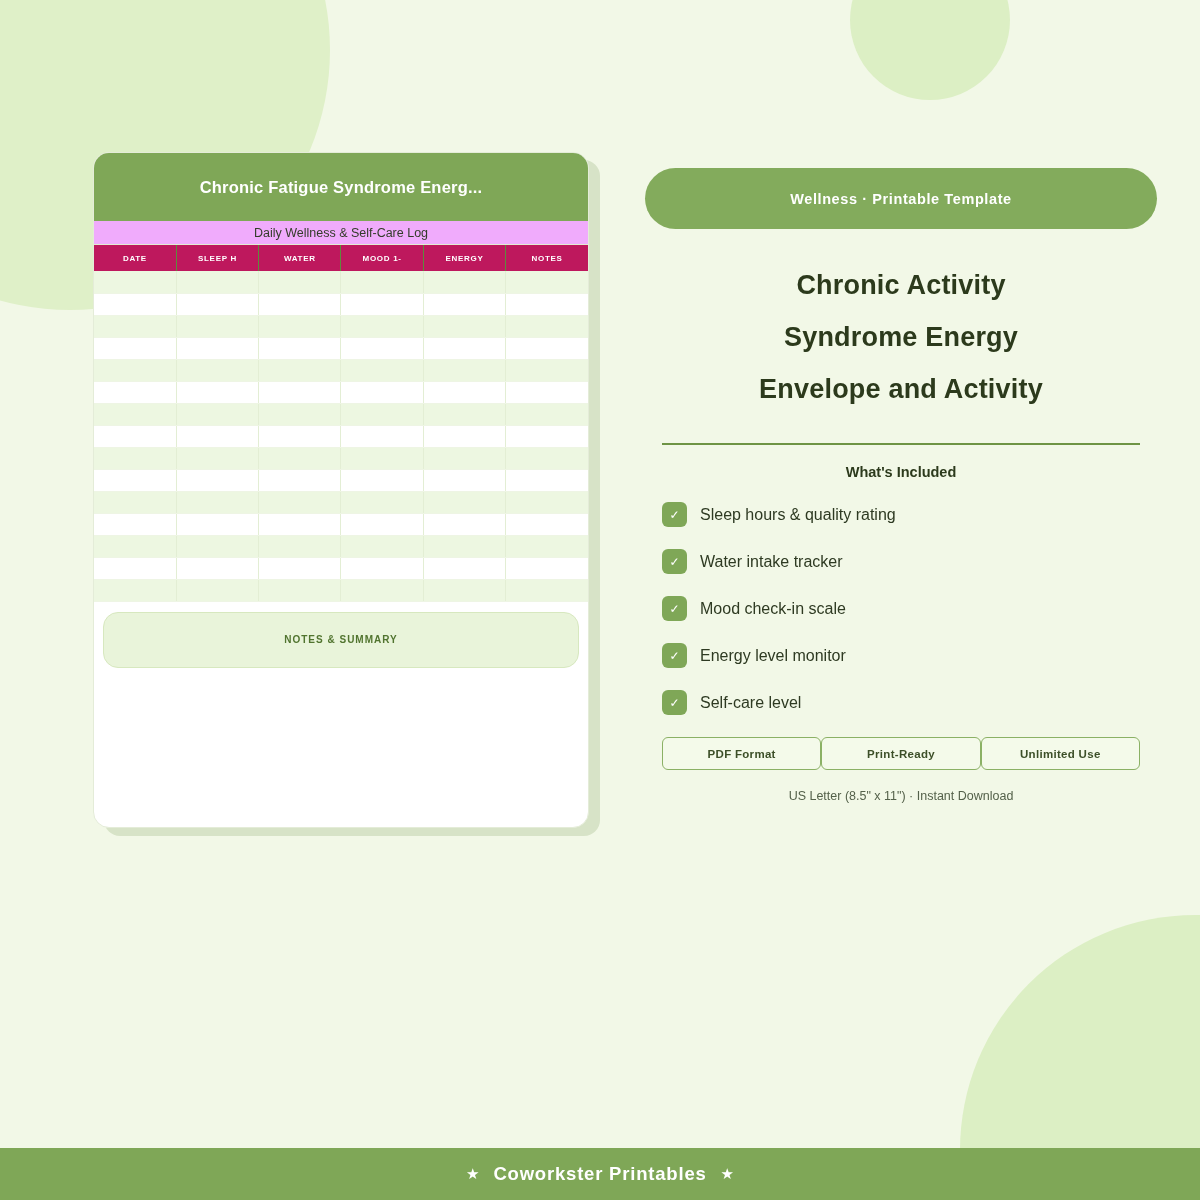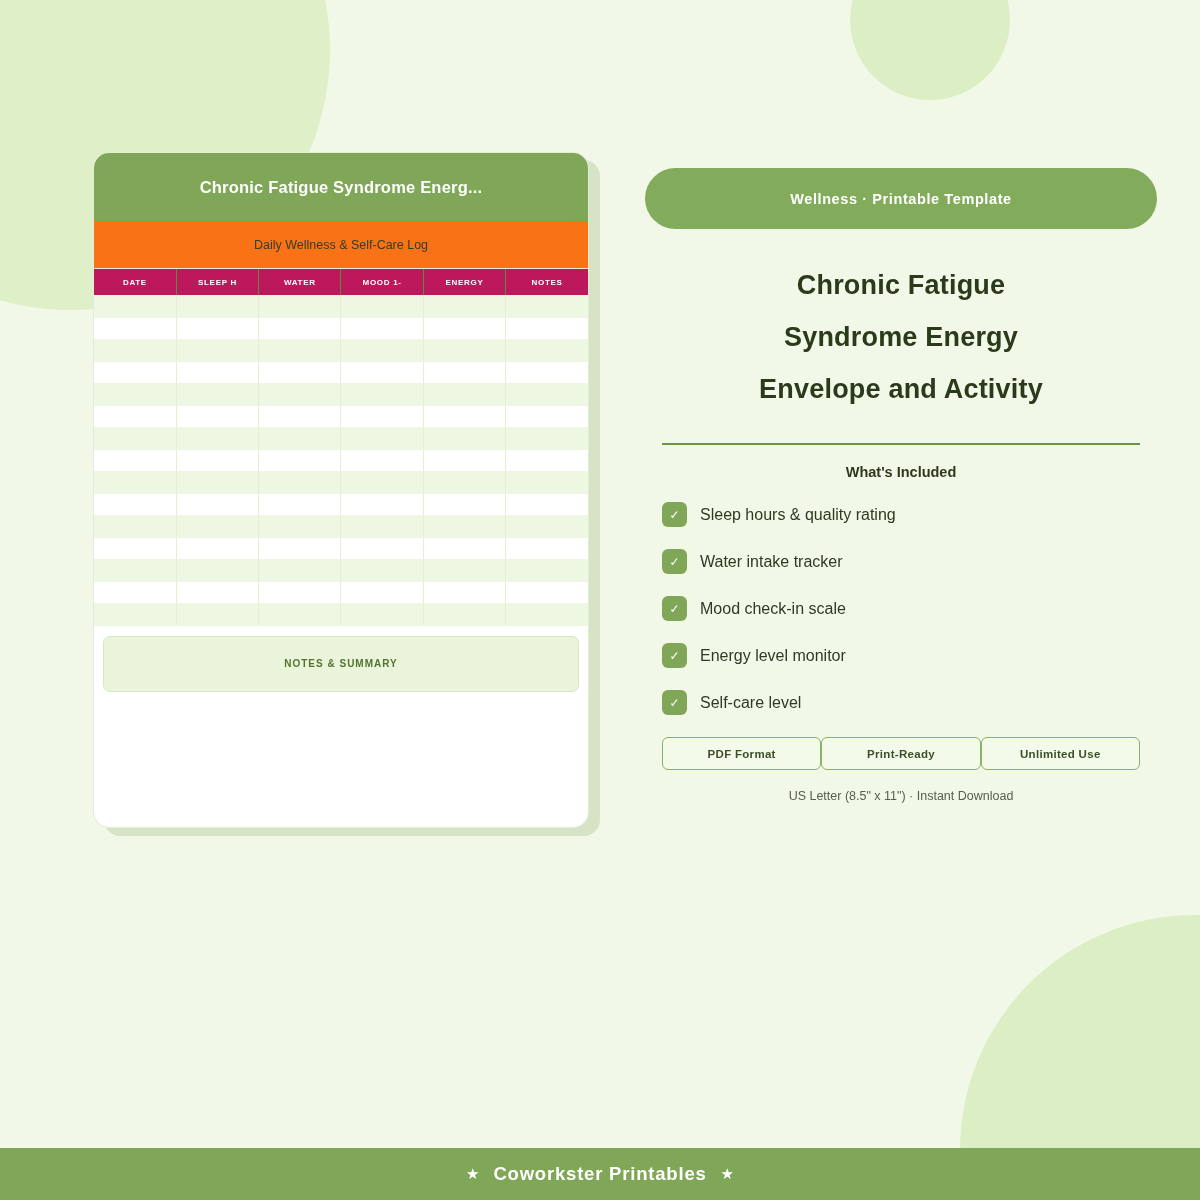--- a/index.html
+++ b/index.html
@@ -90,22 +90,22 @@
     margin: 0;
     font-size: 16.5px;
     font-weight: bold;
     color: #ffffff;
     letter-spacing: 0.2px;
     white-space: nowrap;
     overflow: hidden;
     text-overflow: ellipsis;
   }
   .preview-subtitle {
-    height: 48px;
-    background: #f97316;
+    height: 24px;
+    background: #f0abfc;
     display: flex;
     align-items: center;
     justify-content: center;
     font-size: 12.5px;
     color: #333c29;
     border-bottom: 1px solid #e2edd2;
   }
   table.sheet {
     width: 100%;
     border-collapse: collapse;
@@ -129,21 +129,21 @@
   }
   table.sheet td:last-child { border-right: none; }
   table.sheet tr.alt td { background: #edf7e1; }
   table.sheet tr.plain td { background: #ffffff; }
 
   .notes-box {
     margin: 10px 9px 12px 9px;
     height: 56px;
     background: #e9f4da;
     border: 1px solid #d7e8bf;
-    border-radius: 7px;
+    border-radius: 15px;
     display: flex;
     align-items: center;
     justify-content: center;
   }
   .notes-box span {
     font-size: 10px;
     font-weight: bold;
     letter-spacing: 1px;
     color: #51742f;
   }
@@ -421,21 +421,21 @@
       <span>NOTES &amp; SUMMARY</span>
     </div>
   </div>
 
   <div class="details">
     <div class="pill-bar">
       <span>Wellness  ·  Printable Template</span>
     </div>
 
     <div class="product-title">
-      <div>Chronic Fatigue</div>
+      <div>Chronic Activity</div>
       <div>Syndrome Energy</div>
       <div>Envelope and Activity</div>
     </div>
 
     <div class="divider"></div>
 
     <div class="included-title">What's Included</div>
 
     <ul class="feature-list">
       <li>

